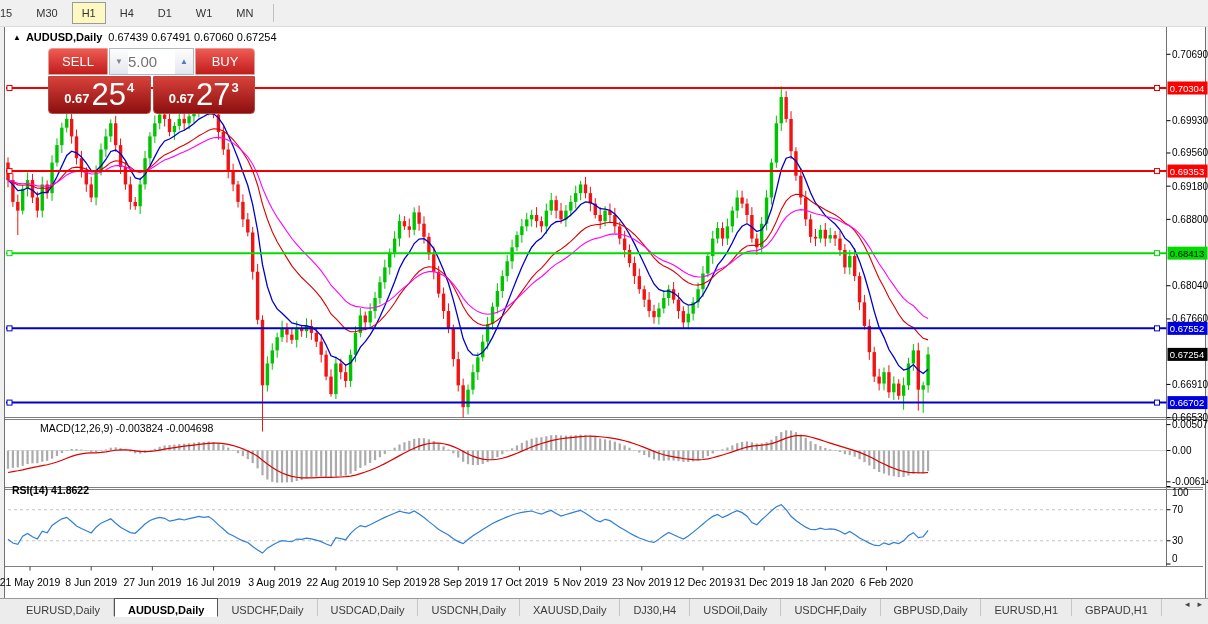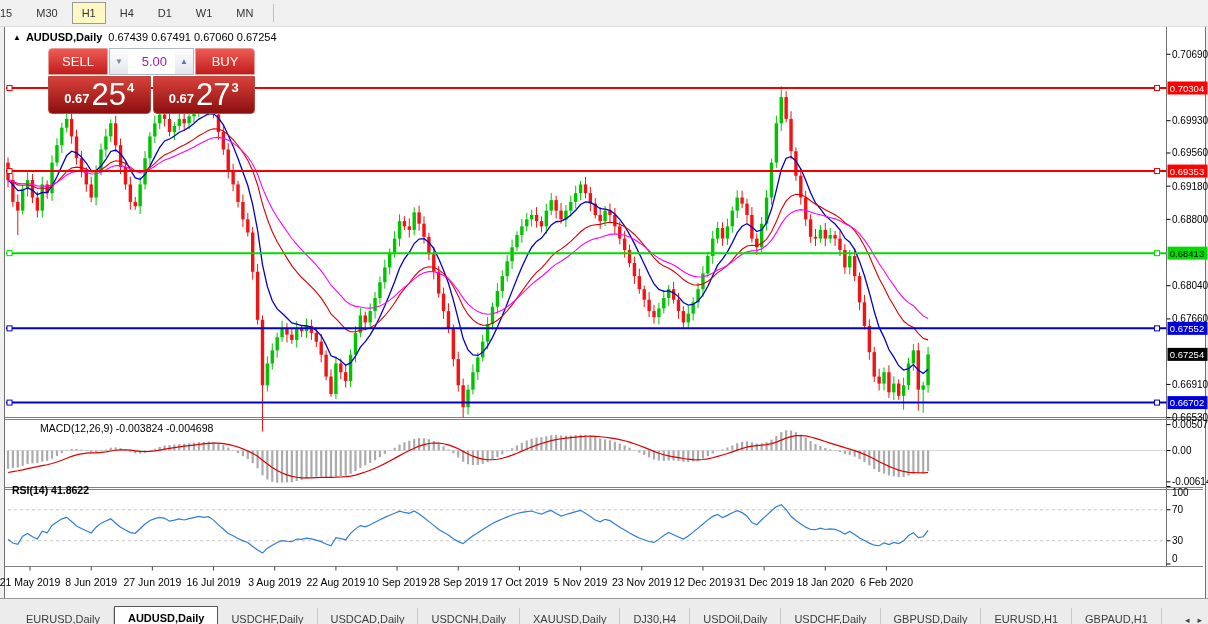--- a/index.html
+++ b/index.html
@@ -39,39 +39,39 @@
   .tp-btn{
     color:#fff;font-size:13px;display:flex;align-items:center;justify-content:center;
     background:linear-gradient(#ef5b52,#c01d1d);border:1px solid #e89a93;
     width:58px;
   }
   .sell-btn{border-radius:4px 0 0 0;}
   .buy-btn{border-radius:0 4px 0 0;}
   .spinbox{flex:1;display:flex;background:#fff;border:1px solid #b0b8c4;margin:0 1px;}
   .spin-btn{width:18px;display:flex;align-items:center;justify-content:center;
     background:linear-gradient(#fdfdfd,#e3e7ee);color:#7b8694;font-size:8px;border:0;}
-  .spin-val{flex:1;font-size:13px;color:#a21caf;text-align:right;line-height:25px;padding-right:8px;}
+  .spin-val{flex:1;font-size:15px;color:#737373;text-align:left;line-height:25px;padding-right:8px;}
   .spin-up{color:#5577bb;}
   .tp-row2{display:flex;gap:2px;margin-top:1px;height:38px;}
   .price-box{
     flex:1;display:flex;align-items:center;justify-content:center;
     background:linear-gradient(#d8413a,#8c0f0f);border:1px solid #b84a44;
     color:#fff;border-radius:0 0 4px 4px;
   }
   .price-box .pfx{font-size:13px;font-weight:bold;align-self:flex-end;padding-bottom:7px;margin-right:2px;}
   .price-box .big{font-size:31px;font-weight:400;line-height:34px;}
   .price-box .sup{font-size:13px;font-weight:bold;align-self:flex-start;padding-top:3px;margin-left:1px;}
   
   .ind-label{position:absolute;z-index:6;font-size:10.5px;color:#000;white-space:nowrap;}
   #macd-label{left:12px;top:422px;padding-left:28px;}
   #rsi-label{left:12px;top:484px;font-weight:bold;}
   
   .tabbar{
     position:absolute;left:0;top:598px;width:1208px;height:26px;
-    background:#ececec;border-top:1px solid #999;display:flex;align-items:flex-end;z-index:10;
+    background:#ececec;border-top:1px solid #999;display:flex;align-items:flex-start;z-index:10;
   }
   .tabstub{width:12px;border-right:1px solid #c6c6c6;background:#ececec;}
   .tab{
     font-size:11px;color:#3c3c3c;padding:5px 13px 0 13px;white-space:nowrap;
     border-right:1px solid #c6c6c6;background:#ececec;
   }
   .tab.active{
     background:#ffffff;color:#000;font-weight:bold;
     border:1px solid #555;border-bottom:1px solid #fff;margin-top:-1px;padding-top:5px;
   }

